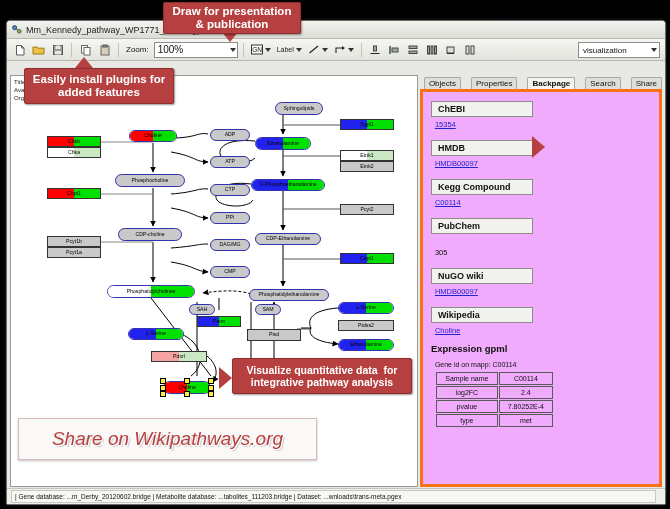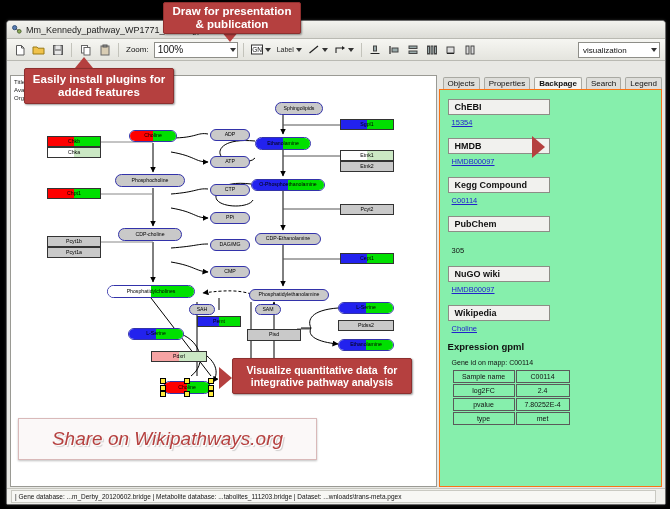--- a/index.html
+++ b/index.html
@@ -32,25 +32,25 @@
 
   .visbox{position:absolute;right:5px;top:3px;width:74px;height:14px;background:#fff;border:1px solid #8e8e88;
           display:flex;align-items:center;justify-content:space-between;padding:0 2px 0 4px;font-size:8px;color:#111;}
 
   
   .body{position:absolute;left:0;top:52px;right:0;bottom:15px;display:flex;}
   .canvaswrap{position:relative;width:426px;background:#fff;border:1px solid #9a9a94;margin:2px 0 2px 3px;overflow:hidden;}
   .metawrap{position:absolute;left:0;top:0;font-size:6px;color:#222;line-height:8px;padding:2px 0 0 3px;}
 
   .rightwrap{flex:1;margin:2px 3px 2px 2px;display:flex;flex-direction:column;}
-  .tabstrip{display:flex;align-items:flex-end;height:14px;gap:4px;padding-left:4px;}
+  .tabstrip{display:flex;align-items:flex-end;height:14px;gap:10px;padding-left:4px;}
   .tab{font-size:8px;padding:1px 4px;border:1px solid #a9a9a2;border-bottom:none;background:#dededa;
        border-radius:2px 2px 0 0;color:#111;}
   .tab.active{background:#f4f4f0;font-weight:bold;}
-  .panel{flex:1;background:#86efac;border:1px solid #f97316;overflow:hidden;position:relative;padding:6px 0 16px 8px;}
+  .panel{flex:1;background:#f0abfc;border:3px solid #f97316;overflow:hidden;position:relative;padding:6px 0 16px 8px;}
 
   .dbhead{display:inline-block;min-width:88px;background:#f1f1ee;border:1px solid #8d8d86;
           font-size:9px;font-weight:bold;color:#111;padding:2px 6px;margin-bottom:3px;}
   .dblink{font-size:7.5px;color:#2222cc;text-decoration:underline;display:block;margin:0 0 8px 4px;}
   .dbplain{font-size:7.5px;color:#111;display:block;margin:11px 0 8px 4px;}
   .exphead{font-size:9.5px;font-weight:bold;color:#111;margin:2px 0 7px 0;}
   .geneid{font-size:7px;color:#111;margin:0 0 3px 4px;}
   table.exp{border-collapse:separate;border-spacing:1px;margin-left:4px;}
   table.exp td{border:1px solid #5a5a5a;font-size:7px;color:#111;text-align:center;padding:2px 0;}
   table.exp td.k{width:60px;}
@@ -428,21 +428,21 @@
           </div>
 
       </div>
 
       <div class="rightwrap">
         <div class="tabstrip" id="tabstrip">
             <div class="tab">Objects</div>
             <div class="tab">Properties</div>
             <div class="tab active">Backpage</div>
             <div class="tab">Search</div>
-            <div class="tab">Legend</div>
+            <div class="tab">Share</div>
           </div>
         <div class="panel">
           <div id="dblist"><div class="dbhead">ChEBI</div><span class="dblink">15354</span><div class="dbhead">HMDB</div><span class="dblink">HMDB00097</span><div class="dbhead">Kegg Compound</div><span class="dblink">C00114</span><div class="dbhead">PubChem</div><span class="dbplain">305</span><div class="dbhead">NuGO wiki</div><span class="dblink">HMDB00097</span><div class="dbhead">Wikipedia</div><span class="dblink">Choline</span></div>
 
           <div class="exphead">Expression gpml</div>
           <div class="geneid">Gene id on mapp: C00114</div>
           <table class="exp">
             <tbody id="exprows">
                 <tr>
                   <td class="k">Sample name</td>

